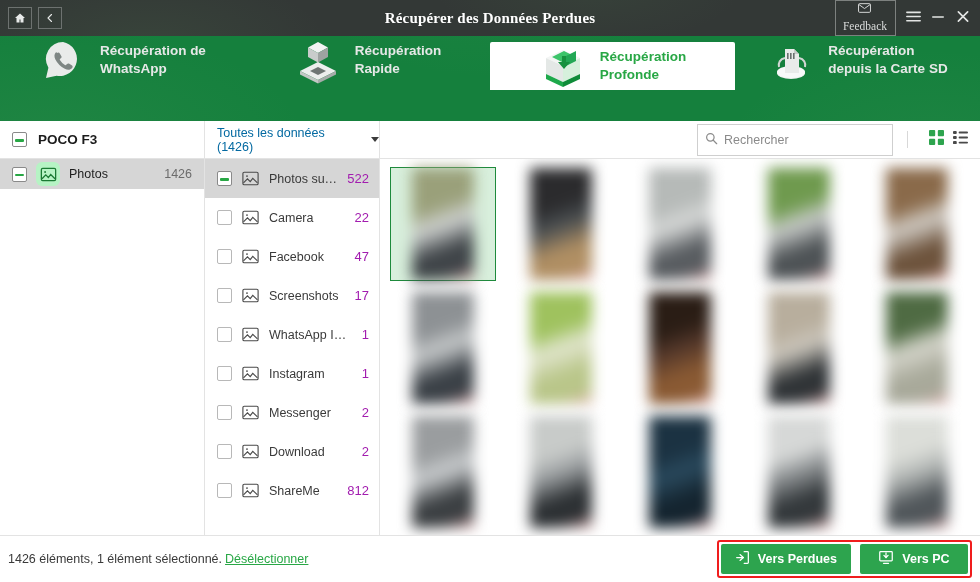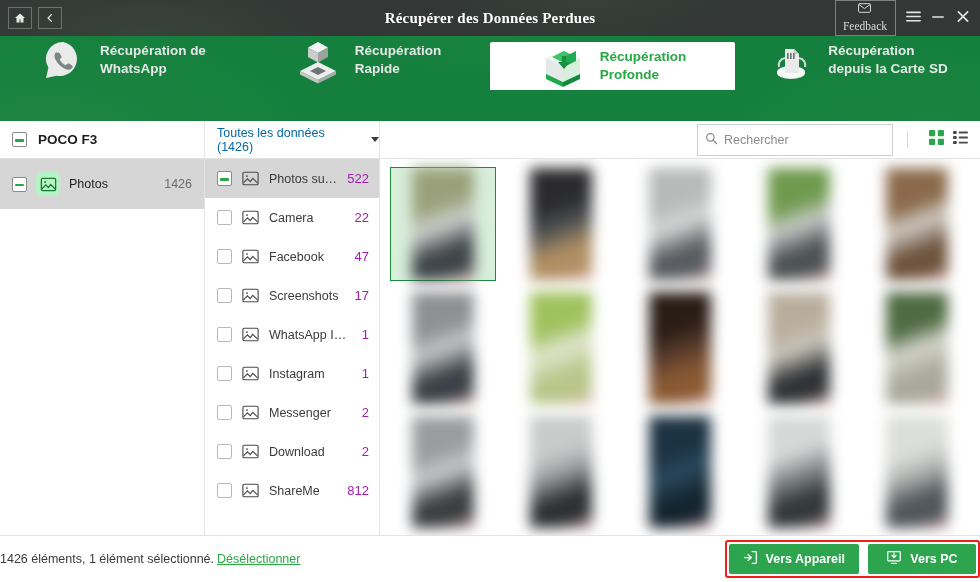--- a/index.html
+++ b/index.html
@@ -144,21 +144,21 @@
 
   
   .body { flex: 1 1 auto; display: flex; min-height: 0; }
 
   .col-cat {
     width: 205px; flex: 0 0 205px;
     border-right: 1px solid #e3e3e3;
     overflow: hidden; background: #fff;
   }
   .cat-row {
-    height: 50px; display: flex; align-items: center;
+    height: 30px; display: flex; align-items: center;
     gap: 9px; padding: 0 12px 0 12px; cursor: pointer;
   }
   .cat-row.selected { background: #d6d6d6; }
   .cat-icon {
     width: 24px; height: 24px; border-radius: 6px;
     background: #b6f3c4;
     display: flex; align-items: center; justify-content: center;
   }
   .cat-label { font-size: 12.5px; color: #1e1e1e; }
   .cat-count { margin-left: auto; font-size: 12.5px; color: #6c6c6c; }
@@ -216,21 +216,21 @@
     filter: blur(7px);
     background-size: 100% 100%;
     background-repeat: no-repeat;
   }
 
   
   .footer {
     height: 47px; flex: 0 0 47px;
     border-top: 1px solid #e3e3e3;
     display: flex; align-items: center;
-    padding: 0 0; background: #fff;
+    padding: 0 8px; background: #fff;
     position: relative;
   }
   .status { font-size: 12.5px; color: #3a3a3a; }
   .deselect {
     color: #28a745; text-decoration: underline; cursor: pointer;
     font-size: 12.5px; margin-left: 3px;
   }
   .actions {
     margin-left: auto; display: flex; gap: 9px;
     position: relative; padding: 4px;
@@ -611,21 +611,21 @@
     <div class="actions">
       <div class="hl-box"></div>
       <button class="act-btn">
         <span>
           <svg width="15" height="15" viewBox="0 0 18 18" fill="none" stroke="#fff" stroke-width="1.5" stroke-linecap="round" stroke-linejoin="round">
               <path d="M11 2H15a1 1 0 0 1 1 1v12a1 1 0 0 1-1 1h-4"></path>
               <polyline points="6 5.5 10 9 6 12.5"></polyline>
               <line x1="10" y1="9" x2="2" y2="9"></line>
             </svg>
         </span>
-        <span>Vers Appareil</span>
+        <span>Vers Perdues</span>
       </button>
       <button class="act-btn">
         <span>
           <svg width="16" height="15" viewBox="0 0 18 18" fill="none" stroke="#fff" stroke-width="1.5" stroke-linecap="round" stroke-linejoin="round">
               <rect x="1.5" y="2" width="15" height="11" rx="1"></rect>
               <line x1="6" y1="16" x2="12" y2="16"></line>
               <polyline points="6.5 6.5 9 9 11.5 6.5"></polyline>
               <line x1="9" y1="3.5" x2="9" y2="9"></line>
             </svg>
         </span>

